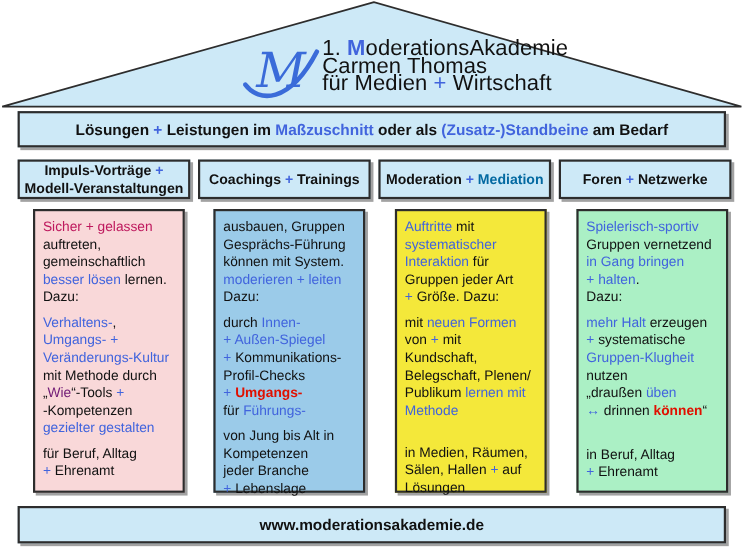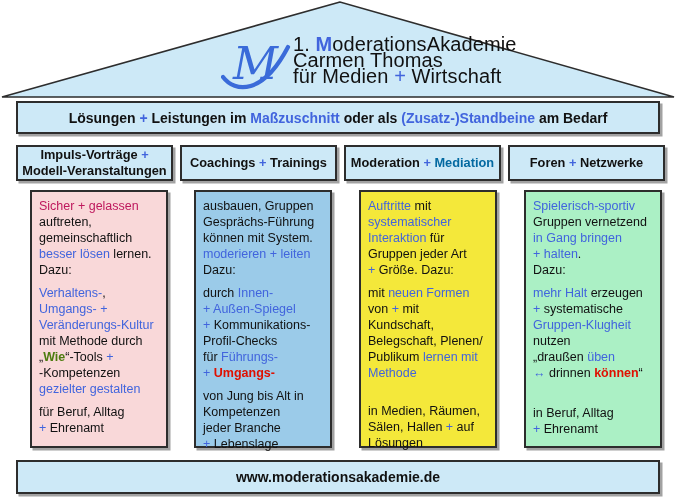--- a/index.html
+++ b/index.html
@@ -67,38 +67,38 @@
   <div class="box col" id="col0" style="background: rgb(249, 216, 217);">
       <div class="tline"><span style="color: #be185d; margin-top: 28px;">Sicher + gelassen</span></div>
       <div class="tline"><span style="color: rgb(17, 17, 17);">auftreten,</span></div>
       <div class="tline"><span style="color: rgb(17, 17, 17);">gemeinschaftlich</span></div>
       <div class="tline"><span style="color: rgb(65, 100, 221);">besser lösen</span><span style="color: rgb(17, 17, 17);"> lernen.</span></div>
       <div class="tline"><span style="color: rgb(17, 17, 17);">Dazu:</span></div>
       <div class="tline" style="margin-top: 7px;"><span style="color: rgb(65, 100, 221);">Verhaltens-</span><span style="color: rgb(17, 17, 17);">,</span></div>
       <div class="tline"><span style="color: rgb(65, 100, 221);">Umgangs- +</span></div>
       <div class="tline"><span style="color: rgb(65, 100, 221);">Veränderungs-Kultur</span></div>
       <div class="tline"><span style="color: rgb(17, 17, 17);">mit Methode durch</span></div>
-      <div class="tline"><span style="color: rgb(17, 17, 17);">„</span><span style="color: #4d7c0f; font-weight: bold;">Wie</span><span style="color: rgb(17, 17, 17);">“-Tools </span><span style="color: rgb(65, 100, 221);">+</span></div>
+      <div class="tline"><span style="color: rgb(17, 17, 17);">„</span><span style="color: #701a75; font-weight: normal;">Wie</span><span style="color: rgb(17, 17, 17);">“-Tools </span><span style="color: rgb(65, 100, 221);">+</span></div>
       <div class="tline"><span style="color: rgb(17, 17, 17);">-Kompetenzen</span></div>
       <div class="tline"><span style="color: rgb(65, 100, 221);">gezielter gestalten</span></div>
       <div class="tline" style="margin-top: 7px;"><span style="color: rgb(17, 17, 17);">für Beruf, Alltag</span></div>
       <div class="tline"><span style="color: rgb(65, 100, 221);">+</span><span style="color: rgb(17, 17, 17);"> Ehrenamt</span></div>
     </div>
   <div class="box col" id="col1" style="background: rgb(155, 203, 233);">
       <div class="tline"><span style="color: rgb(17, 17, 17);">ausbauen, Gruppen</span></div>
       <div class="tline"><span style="color: rgb(17, 17, 17);">Gesprächs-Führung</span></div>
       <div class="tline"><span style="color: rgb(17, 17, 17);">können mit System.</span></div>
       <div class="tline"><span style="color: rgb(65, 100, 221);">moderieren + leiten</span></div>
       <div class="tline"><span style="color: rgb(17, 17, 17);">Dazu:</span></div>
       <div class="tline" style="margin-top: 7px;"><span style="color: rgb(17, 17, 17);">durch </span><span style="color: rgb(65, 100, 221);">Innen-</span></div>
       <div class="tline"><span style="color: rgb(65, 100, 221);">+ Außen-Spiegel</span></div>
       <div class="tline"><span style="color: rgb(65, 100, 221);">+</span><span style="color: rgb(17, 17, 17);"> Kommunikations-</span></div>
       <div class="tline"><span style="color: rgb(17, 17, 17);">Profil-Checks</span></div>
+      <div class="tline"><span style="color: rgb(65, 100, 221);">+</span><span style="color: rgb(17, 17, 17);"> </span><span style="color: rgb(224, 16, 0); font-weight: bold;">Umgangs-</span></div>
       <div class="tline"><span style="color: rgb(17, 17, 17);">für </span><span style="color: rgb(65, 100, 221);">Führungs-</span></div>
-      <div class="tline"><span style="color: rgb(65, 100, 221);">+</span><span style="color: rgb(17, 17, 17);"> </span><span style="color: rgb(224, 16, 0); font-weight: bold;">Umgangs-</span></div>
       <div class="tline" style="margin-top: 7px;"><span style="color: rgb(17, 17, 17);">von Jung bis Alt in</span></div>
       <div class="tline"><span style="color: rgb(17, 17, 17);">Kompetenzen</span></div>
       <div class="tline"><span style="color: rgb(17, 17, 17);">jeder Branche</span></div>
       <div class="tline"><span style="color: rgb(65, 100, 221);">+</span><span style="color: rgb(17, 17, 17);"> Lebenslage</span></div>
     </div>
   <div class="box col" id="col2" style="background: rgb(244, 232, 58);">
       <div class="tline"><span style="color: rgb(65, 100, 221);">Auftritte</span><span style="color: rgb(17, 17, 17);"> mit</span></div>
       <div class="tline"><span style="color: rgb(65, 100, 221);">systematischer</span></div>
       <div class="tline"><span style="color: rgb(65, 100, 221);">Interaktion</span><span style="color: rgb(17, 17, 17);"> für</span></div>
       <div class="tline"><span style="color: rgb(17, 17, 17);">Gruppen jeder Art</span></div>

